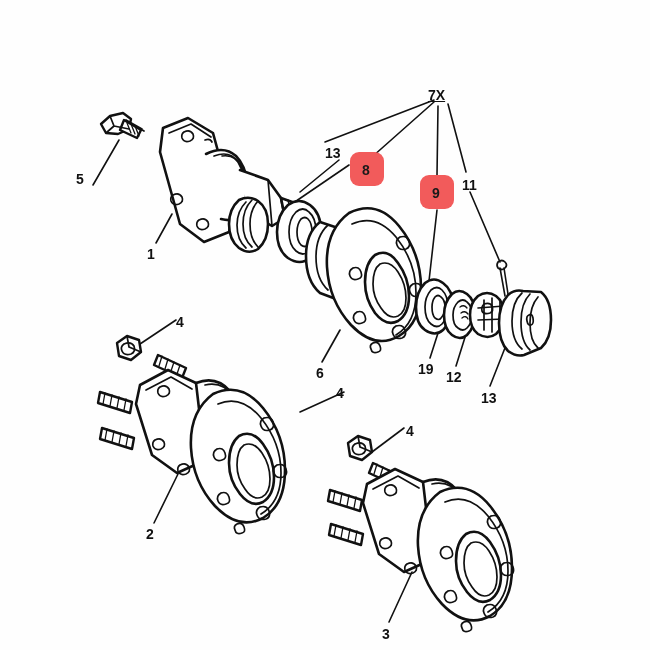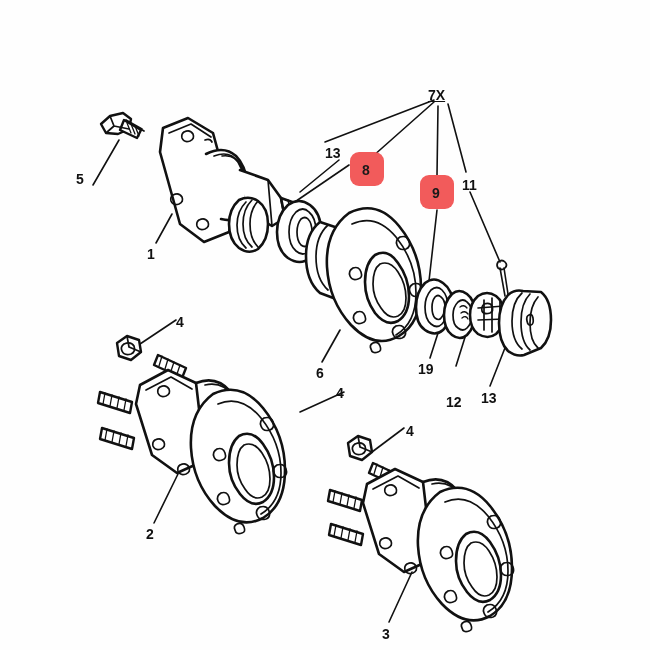--- a/index.html
+++ b/index.html
@@ -222,20 +222,20 @@
   <div class="hl-label" style="left: 432px; top: 186px;">9</div>
 
   <div class="callout-label" style="left: 76px; top: 172px;">5</div>
   <div class="callout-label" style="left: 147px; top: 247px;">1</div>
   <div class="callout-label" style="left: 325px; top: 146px;">13</div>
   <div class="callout-label" style="left: 428px; top: 88px; text-decoration: underline;">7X</div>
   <div class="callout-label" style="left: 462px; top: 178px; text-align: center;">11</div>
   <div class="callout-label" style="left: 316px; top: 366px;">6</div>
   <div class="callout-label" style="left: 336px; top: 386px;">4</div>
   <div class="callout-label" style="left: 418px; top: 362px;">19</div>
-  <div class="callout-label" style="left: 446px; top: 370px; margin-top: 25px;">12</div>
+  <div class="callout-label" style="left: 446px; top: 370px;">12</div>
   <div class="callout-label" style="left: 481px; top: 391px;">13</div>
   <div class="callout-label" style="left: 176px; top: 315px;">4</div>
   <div class="callout-label" style="left: 146px; top: 527px;">2</div>
   <div class="callout-label" style="left: 406px; top: 424px;">4</div>
   <div class="callout-label" style="left: 382px; top: 627px;">3</div>
 
 </div>
 
 </body></html>

